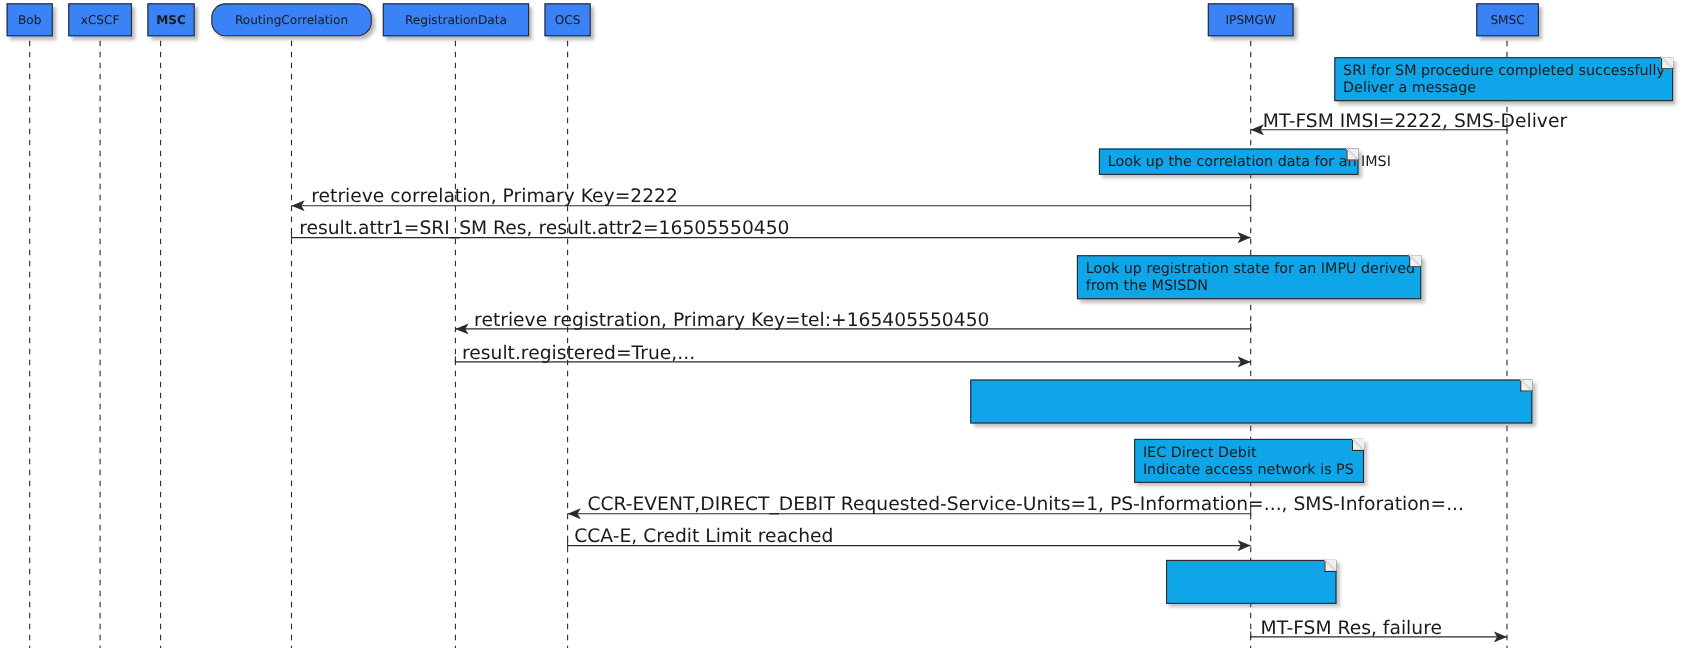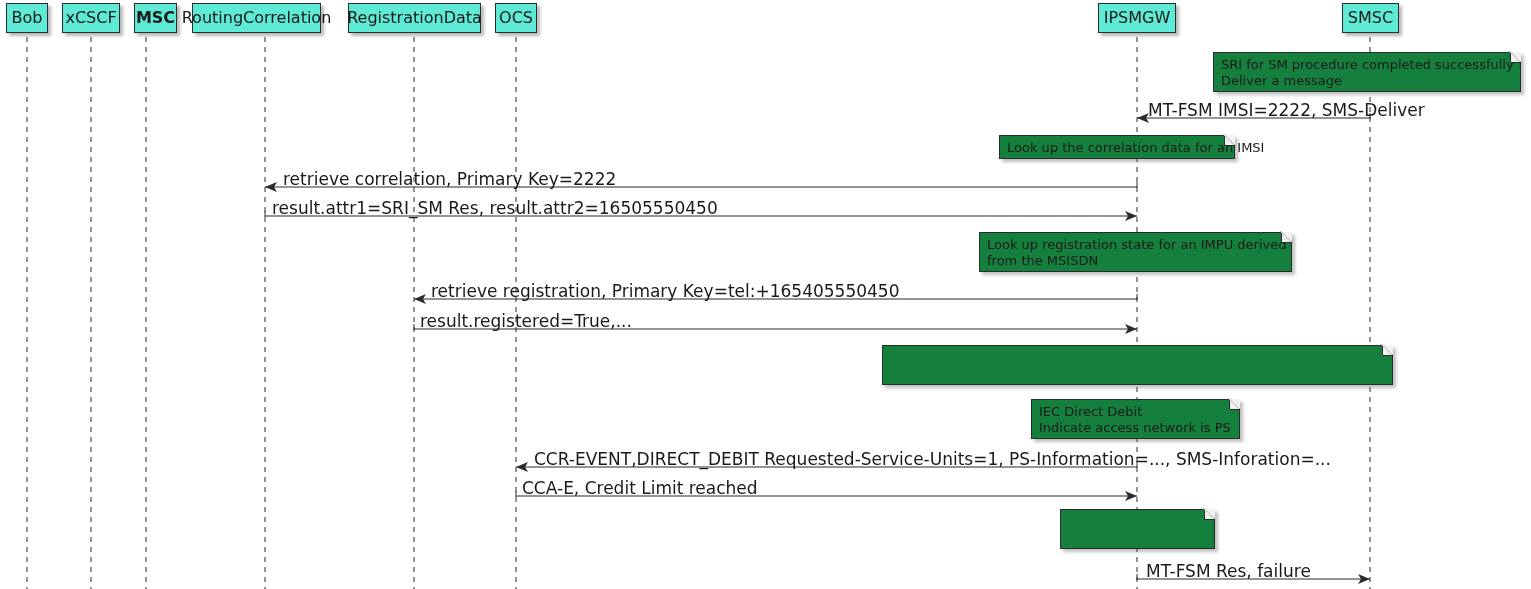--- a/index.html
+++ b/index.html
@@ -25,36 +25,36 @@
     top: 0;
     width: 1531px;
     height: 589px;
   }
   
   .participant {
     position: absolute;
     box-sizing: border-box;
     height: 30px;
     border: 1px solid #2B2B2B;
-    background: #5eead4;
+    background: #3b82f6;
     box-shadow: 3px 3px 3px rgba(100,100,100,0.45);
     display: flex;
     align-items: center;
     justify-content: center;
-    font-size: 16px;
+    font-size: 11px;
     color: #1A1A1A;
     line-height: 1;
     white-space: nowrap;
     z-index: 6;
   }
   
   .note {
     position: absolute;
     box-sizing: border-box;
-    background: #15803d;
+    background: #0ea5e9;
     border: 1px solid #2B2B2B;
     box-shadow: 3px 3px 3px rgba(100,100,100,0.40);
     font-size: 13px;
     color: #1A1A1A;
     padding: 4px 18px 5px 7px;
     line-height: 16px;
     white-space: pre;
     z-index: 8;
   }
   .note .fold {
@@ -146,21 +146,21 @@
   <div id="participants-layer">
       <div class="participant" style="left: 6px; top: 3px; width: 42px;">
         <span>Bob</span>
       </div>
       <div class="participant" style="left: 62px; top: 3px; width: 58px;">
         <span>xCSCF</span>
       </div>
       <div class="participant" style="left: 134px; top: 3px; width: 43px; font-weight: bold;">
         <span>MSC</span>
       </div>
-      <div class="participant" style="left: 192px; top: 3px; width: 129px;">
+      <div class="participant" style="left: 192px; top: 3px; width: 146px; border-radius: 13px;">
         <span>RoutingCorrelation</span>
       </div>
       <div class="participant" style="left: 348px; top: 3px; width: 133px;">
         <span>RegistrationData</span>
       </div>
       <div class="participant" style="left: 495px; top: 3px; width: 42px;">
         <span>OCS</span>
       </div>
       <div class="participant" style="left: 1098px; top: 3px; width: 78px;">
         <span>IPSMGW</span>

